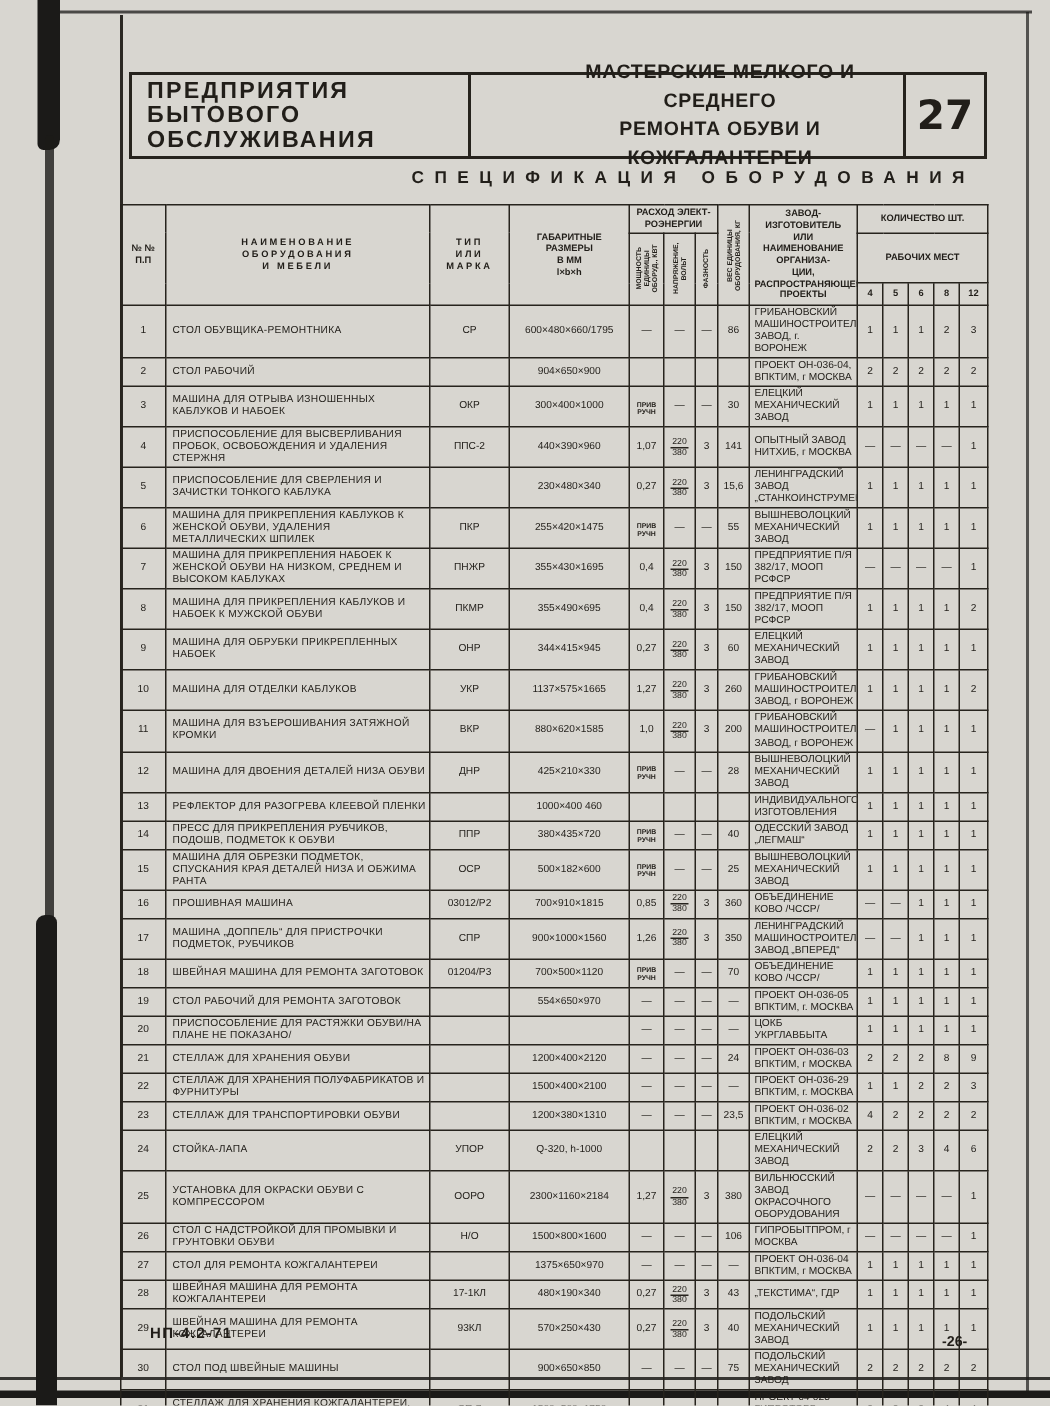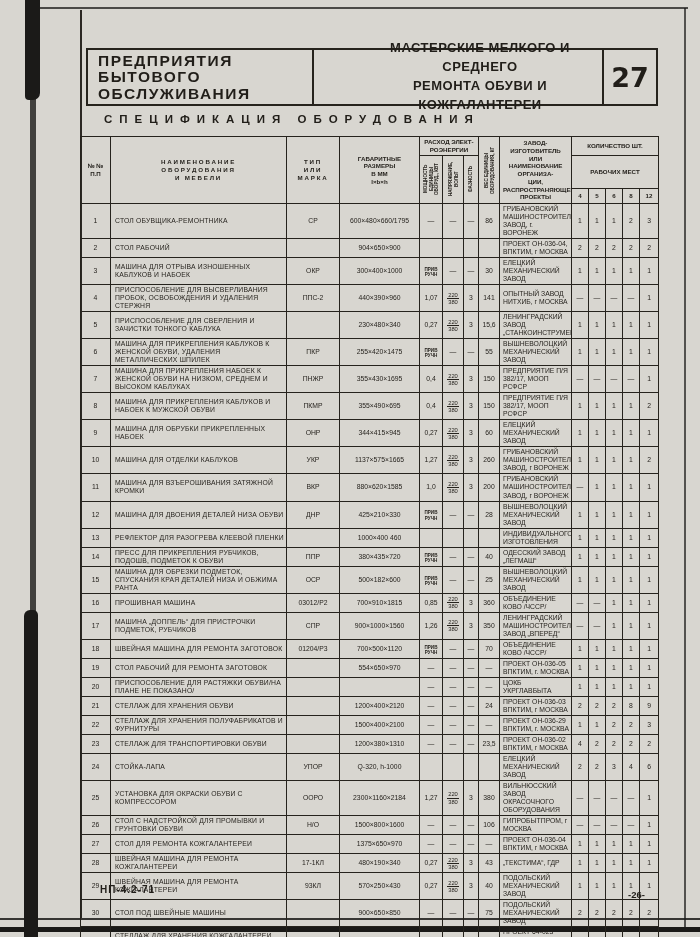--- a/index.html
+++ b/index.html
@@ -33,21 +33,21 @@
   .hdr-title{
     flex:1;display:flex;flex-direction:column;justify-content:center;align-items:center;
     font-size:13px;font-weight:bold;letter-spacing:.5px;line-height:1.45;
     white-space:pre-line;text-align:center;border-right:2.5px solid #26231d;box-sizing:border-box;padding-left:44px;
   }
   .hdr-num{
     width:52px;display:flex;align-items:center;justify-content:center;
     font-size:27px;font-weight:bold;font-family:"DejaVu Sans", sans-serif;
   }
   .section-title{
-    position:absolute;left:104px;top:113px;width:560px;text-align:left;
+    position:absolute;left:90px;top:113px;width:560px;text-align:right;
     font-size:11.5px;font-weight:bold;letter-spacing:7px;z-index:6;
   }
 
   
   table.spec{
     position:absolute;left:80px;top:136px;width:578px;z-index:6;
     border-collapse:collapse;table-layout:fixed;
   }
   .spec th,.spec td{
     border:1px solid #26231d;box-sizing:border-box;

